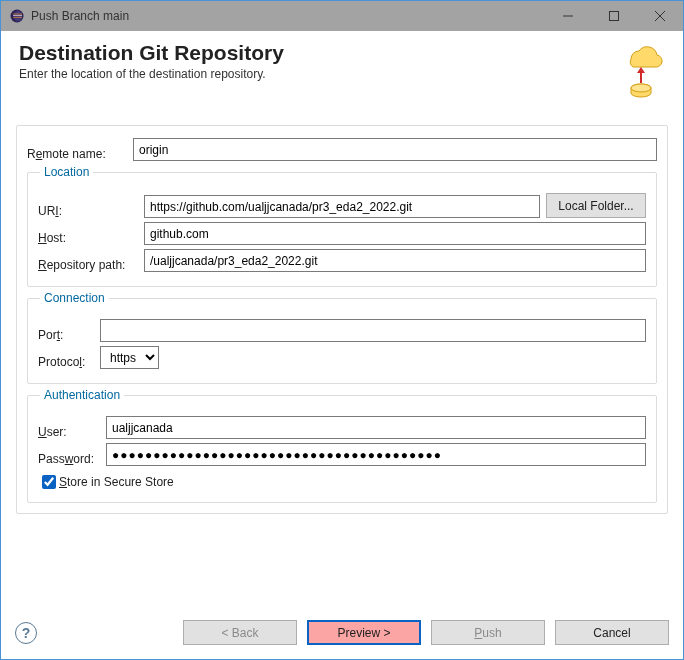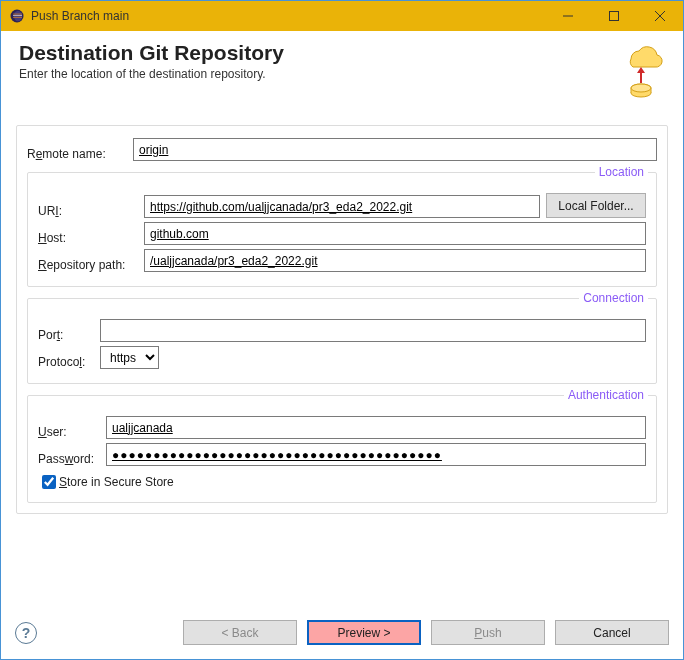--- a/index.html
+++ b/index.html
@@ -14,21 +14,21 @@
     width: 684px; height: 660px;
     border: 1px solid #4893d6;
     background: #ffffff;
     display: flex; flex-direction: column;
     position: relative;
   }
   .titlebar {
     height: 30px;
     display: flex; align-items: center;
     padding: 0 0 0 8px;
-    background: #eab308;
+    background: #a3a3a3;
   }
   .titlebar .app-icon {
     width: 16px; height: 16px; margin-right: 6px;
     display: inline-flex; align-items: center; justify-content: center;
   }
   .titlebar .title {
     flex: 1;
     font-size: 12px;
     color: #333;
   }
@@ -74,35 +74,34 @@
   }
   .row.tight label { min-width: 56px; }
   input[type="text"], input[type="password"], select {
     font-family: inherit;
     font-size: 12px;
     padding: 3px 5px;
     border: 1px solid #7a7a7a;
     background: #ffffff;
     height: 23px;
   }
-  input[type="text"], input[type="password"] { flex: 1; text-decoration: underline; }
+  input[type="text"], input[type="password"] { flex: 1; }
   select { height: 23px; }
   .port-input { width: 78px; flex: none; }
   fieldset.group {
     border: 1px solid #dcdcdc;
     border-radius: 2px;
     margin: 4px 0 0 0;
     padding: 10px 10px 10px 10px;
   }
   fieldset.group legend {
     font-size: 12px;
-    color: #8b5cf6;
+    color: #0369a1;
     padding: 0 4px;
     margin-left: 2px;
-    text-align: right;
   }
   .btn {
     height: 25px;
     border: 1px solid #adadad;
     background: #e1e1e1;
     font-family: inherit;
     font-size: 12px;
     padding: 0 10px;
     min-width: 90px;
     color: #222;

